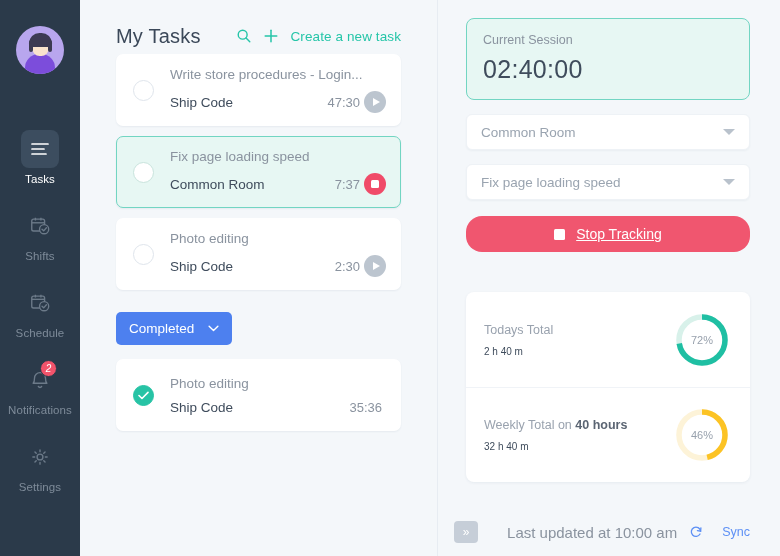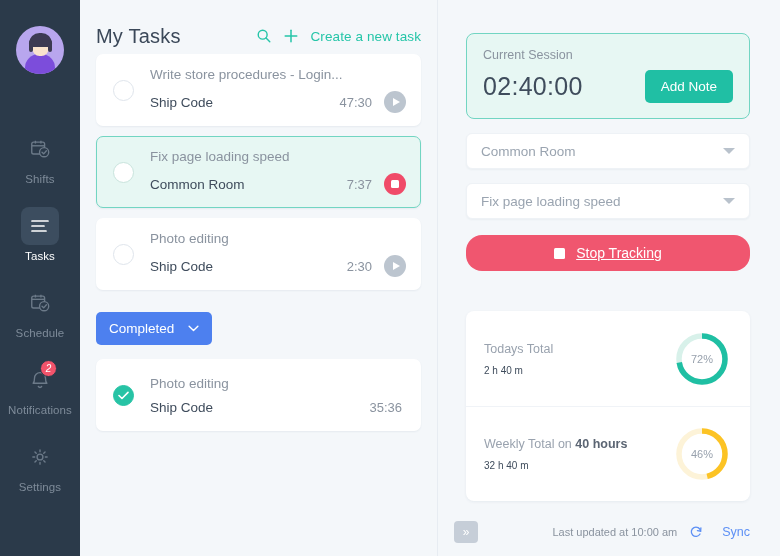--- a/index.html
+++ b/index.html
@@ -65,21 +65,21 @@
     position: absolute; top: -1px; right: 2px;
     min-width: 17px; height: 17px; border-radius: 50%;
     background: #f2536b; color: #fff; font-size: 10px; font-style: italic;
     display: flex; align-items: center; justify-content: center;
     border: 1.5px solid #2b3a4a; padding: 0 1px;
   }
 
   
   .tasks-panel {
     width: 357px; flex: 0 0 357px; height: 400px;
-    background: #f4f7fa; padding: 0 16px;
+    background: #f4f7fa; padding: 0 36px;
     position: relative;
   }
   .tasks-header {
     display: flex; align-items: center; padding-top: 18px; height: 54px;
   }
   .page-title {
     font-size: 20px; color: #3b4859; font-weight: normal; letter-spacing: .2px;
   }
   .header-actions {
     margin-left: auto; display: flex; align-items: center; gap: 11px;
@@ -109,21 +109,21 @@
     display: flex; align-items: center; justify-content: center;
   }
   .task-body { flex: 1; min-width: 0; }
   .task-title {
     font-size: 13.5px; color: #8a939f; margin-bottom: 9px;
     white-space: nowrap; overflow: hidden; text-overflow: ellipsis;
   }
   .task-row2 { display: flex; align-items: center; }
   .task-project { font-size: 13.5px; color: #3f4c5c; }
   .task-time {
-    margin-left: auto; font-size: 13px; color: #8a939f; margin-right: 12px;
+    margin-left: auto; font-size: 13px; color: #8a939f; margin-right: 4px;
   }
   .play-btn {
     width: 22px; height: 22px; border-radius: 50%; background: #bcc5cf;
     display: flex; align-items: center; justify-content: center;
     flex: 0 0 22px; cursor: pointer;
   }
   .play-tri {
     width: 0; height: 0; border-left: 7px solid #fff;
     border-top: 4.5px solid transparent; border-bottom: 4.5px solid transparent;
     margin-left: 2px;
@@ -146,21 +146,20 @@
   
   .right-panel {
     flex: 1; height: 556px; background: #f4f7fa;
     border-left: 1px solid #e7ecf2;
     padding: 18px 30px 0 28px; position: relative;
     display: flex; flex-direction: column;
   }
   .session-card {
     background: #e7f7f3; border: 1px solid #72d5c2; border-radius: 8px;
     padding: 14px 16px 15px 16px;
-    margin-top: 15px;
   }
   .session-label { font-size: 12.5px; color: #8a939f; margin-bottom: 8px; }
   .session-row { display: flex; align-items: center; }
   .session-time {
     font-size: 25px; color: #3f4c5c; letter-spacing: .3px; font-weight: normal;
   }
   .add-note-btn {
     margin-left: auto; background: #20bfa4; color: #fff; border: none;
     border-radius: 5px; font-size: 13.5px; padding: 9px 16px; cursor: pointer;
     font-family: "Liberation Sans", sans-serif;
@@ -210,63 +209,63 @@
     margin-top: auto; display: flex; align-items: center;
     padding-bottom: 13px; padding-top: 10px;
   }
   .collapse-btn {
     width: 24px; height: 22px; border-radius: 4px; background: #c6ced8;
     color: #fff; font-size: 12px; display: flex;
     align-items: center; justify-content: center; cursor: pointer;
     margin-left: -12px;
   }
   .footer-spacer { flex: 1; }
-  .updated-text { font-size: 11px; color: #8a939f; }
+  .updated-text { font-size: 15px; color: #8a939f; }
   .sync-link {
     display: flex; align-items: center; gap: 19px; margin-left: 12px;
     color: #5d90f5; font-size: 12.5px; cursor: pointer;
   }
 </style>
 </head>
 <body>
 
 <div class="app">
 
   <div class="sidebar">
     <div class="avatar-wrap">
       <div class="avatar">
         <div class="body"></div>
         <div class="head"></div>
         <div class="hair"></div>
       </div>
+    </div>
+
+    <div class="nav-item active">
+      <div class="nav-icon-box">
+        <svg width="20" height="16" viewBox="0 0 20 16" fill="none" stroke="#ffffff" stroke-width="1.7" stroke-linecap="round">
+          <line x1="2" y1="3" x2="18" y2="3"></line>
+            <line x1="2" y1="8" x2="14" y2="8"></line>
+            <line x1="2" y1="13" x2="16" y2="13"></line>
+        </svg>
+      </div>
+      <div class="nav-label">Tasks</div>
     </div>
 
     <div class="nav-item">
       <div class="nav-icon-box">
         <svg width="22" height="22" viewBox="0 0 24 24" fill="none" stroke="#6c7a89" stroke-width="1.5">
           <rect x="3" y="4.5" width="14" height="13" rx="2"></rect>
           <line x1="3" y1="8.5" x2="17" y2="8.5"></line>
           <line x1="7" y1="3" x2="7" y2="6"></line>
             <line x1="13" y1="3" x2="13" y2="6"></line>
           <circle cx="16.5" cy="15.5" r="5" fill="#2b3a4a"></circle>
           <polyline points="14.2,15.6 16,17.3 19,13.9" stroke-linecap="round" stroke-linejoin="round"></polyline>
         </svg>
       </div>
       <div class="nav-label">Shifts</div>
-    </div>
-
-    <div class="nav-item active">
-      <div class="nav-icon-box">
-        <svg width="20" height="16" viewBox="0 0 20 16" fill="none" stroke="#ffffff" stroke-width="1.7" stroke-linecap="round">
-          <line x1="2" y1="3" x2="18" y2="3"></line>
-            <line x1="2" y1="8" x2="14" y2="8"></line>
-            <line x1="2" y1="13" x2="16" y2="13"></line>
-        </svg>
-      </div>
-      <div class="nav-label">Tasks</div>
     </div>
 
     <div class="nav-item">
       <div class="nav-icon-box">
         <svg width="22" height="22" viewBox="0 0 24 24" fill="none" stroke="#6c7a89" stroke-width="1.5">
           <rect x="3" y="4.5" width="14" height="13" rx="2"></rect>
           <line x1="3" y1="8" x2="17" y2="8"></line>
           <line x1="7" y1="3" x2="7" y2="6"></line>
             <line x1="13" y1="3" x2="13" y2="6"></line>
           <circle cx="16.5" cy="15.5" r="5" fill="#2b3a4a"></circle>
@@ -386,21 +385,20 @@
       </div>
     </div>
   </div>
 
   <div class="right-panel">
 
     <div class="session-card">
       <div class="session-label">Current Session</div>
       <div class="session-row">
         <div class="session-time">02:40:00</div>
-        <button class="add-note-btn">Add Note</button>
       </div>
     </div>
 
     <div class="select-box">
       <div class="select-text">Common Room</div>
       <div class="caret"></div>
     </div>
 
     <div class="select-box">
       <div class="select-text">Fix page loading speed</div>

